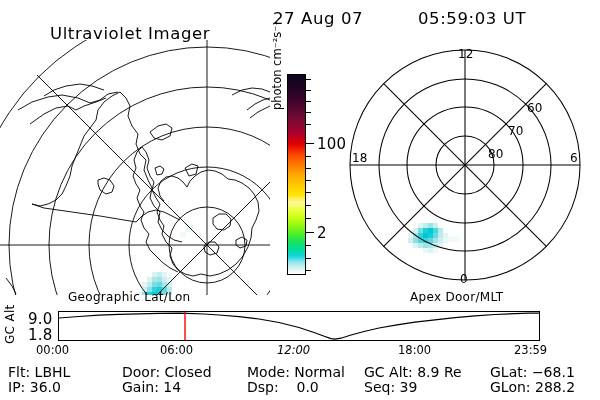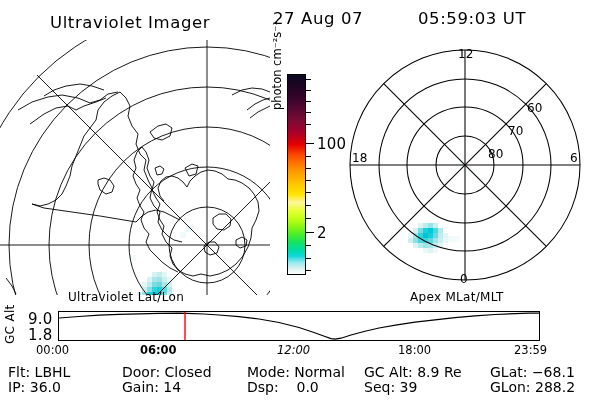--- a/index.html
+++ b/index.html
@@ -6,21 +6,21 @@
   body{width:600px;height:400px;overflow:hidden;
        font-family:"DejaVu Sans","Liberation Sans",sans-serif;color:#000;}
   #root{position:relative;width:600px;height:400px;background:#fff;}
 
   .abs{position:absolute;}
   .txt{white-space:pre;line-height:1;}
 
   
   #header{top:8px;left:0;width:600px;height:26px;}
   #header .h{position:absolute;font-size:16.5px;letter-spacing:.6px;}
-  #title{left:50px;top:7px;}
+  #title{left:50px;top:18px;}
   #hdate{left:273px;top:3px;}
   #htime{left:418px;top:3px;}
 
   
   .lbl{font-size:15px;letter-spacing:.2px;}
   .cap{font-size:12px;letter-spacing:.3px;}
 
   
   #cbar-box{left:287px;top:74px;width:19px;height:201px;border:1px solid #000;box-sizing:border-box;}
   #cbar-grad{position:absolute;left:0;top:0;right:0;bottom:0;
@@ -193,21 +193,21 @@
           <path d="M204,206 L209,202 L215,202 L219,207 L217,213 L210,215 L205,212 Z"></path>
           <path d="M247,70 L255,64 L263,60 L270,58"></path>
           <path d="M250,78 L258,72 L266,68 L270,66"></path>
           <path d="M232,55 L242,50 L252,48 L262,49 L270,52"></path>
           <path d="M155,128 L160,126 L164,129 L162,134 L157,135 Z"></path>
           <path d="M6,238 L12,246 L16,254"></path>
         </g>
       </g>
     </svg>
   </div>
-  <div class="abs txt cap" id="cap-left">Ultraviolet Lat/Lon</div>
+  <div class="abs txt cap" id="cap-left">Geographic Lat/Lon</div>
 
   <div class="abs" id="cbar-box">
     <div id="cbar-grad"></div>
   </div>
   <div class="abs cb-tick" style="top:79px;"></div>
   <div class="abs cb-tick" style="top:90px;"></div>
   <div class="abs cb-tick" style="top:101px;"></div>
   <div class="abs cb-tick" style="top:112px;"></div>
   <div class="abs cb-tick" style="top:124px;"></div>
   <div class="abs cb-tick major" style="top:143px;"></div>
@@ -287,41 +287,41 @@
         <text x="128" y="18">12</text>
         <text x="22" y="122">18</text>
         <text x="240" y="122">6</text>
         <text x="130" y="243">0</text>
         <text x="197" y="72">60</text>
         <text x="178" y="95">70</text>
         <text x="158" y="118">80</text>
       </g>
     </svg>
   </div>
-  <div class="abs txt cap" id="cap-right">Apex MLat/MLT</div>
+  <div class="abs txt cap" id="cap-right">Apex Door/MLT</div>
 
   <div class="abs txt" id="strip-ylab">GC Alt</div>
   <div class="abs txt lbl" id="strip-y-hi">9.0</div>
   <div class="abs txt lbl" id="strip-y-lo">1.8</div>
 
   <div class="abs" id="strip-box">
     <svg width="480" height="28" viewBox="0 0 480 28" preserveAspectRatio="none">
 
       <polyline fill="none" stroke="#000" stroke-width="1.2" points="0,6.0 20,4.5 40,3.2 60,2.4 80,1.8 100,1.4 120,1.2 128,1.3
                 145,2.0 160,3.0 180,4.6 200,7.0 220,10.5 240,15.5 255,20.5
                 266,24.5 272,26.6 276,27.2 282,26.2 292,23.0 305,19.5
                 320,16.0 338,12.8 356,10.2 376,7.8 396,5.6 416,3.8
                 436,2.5 456,1.6 470,1.2 480,1.1"></polyline>
 
       <line x1="126" y1="0" x2="126" y2="28" stroke="#ff0000" stroke-width="1.4"></line>
     </svg>
   </div>
 
   <div class="abs txt xt" style="left:36px;">00:00</div>
-  <div class="abs txt xt" style="left:140px;font-weight:bold;">06:00</div>
+  <div class="abs txt xt" style="left:160px;">06:00</div>
   <div class="abs txt xt" style="left:277px;font-style:italic;">12:00</div>
   <div class="abs txt xt" style="left:398px;">18:00</div>
   <div class="abs txt xt" style="left:514px;">23:59</div>
 
   <div class="abs" id="status">
     <div class="cell row1 c1">Flt: LBHL</div>
     <div class="cell row2 c1">IP: 36.0</div>
 
     <div class="cell row1 c2">Door: Closed</div>
     <div class="cell row2 c2">Gain: 14</div>

